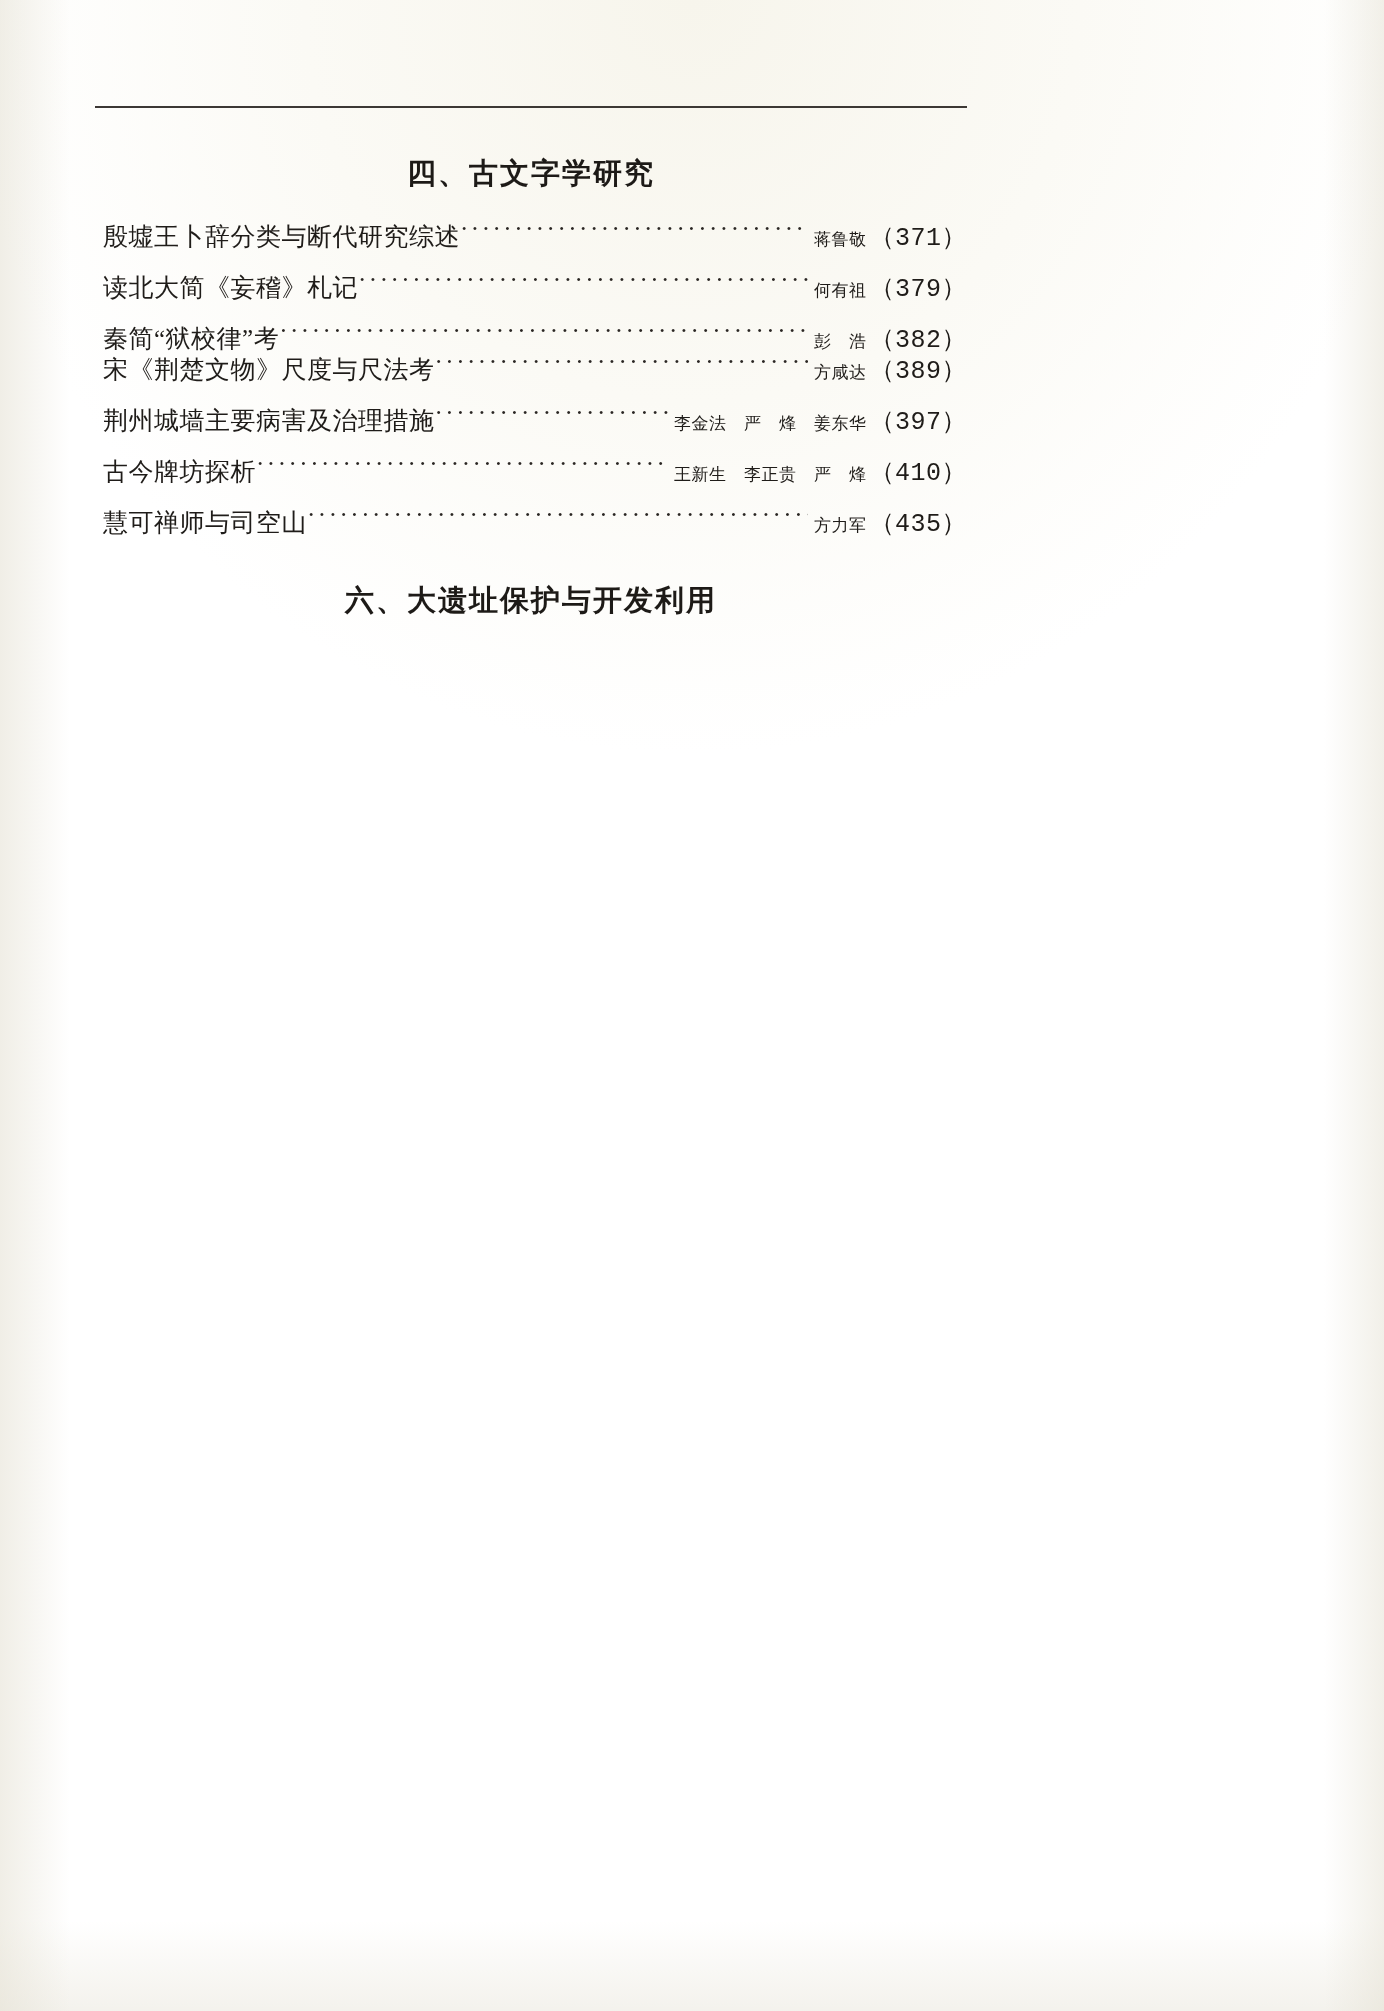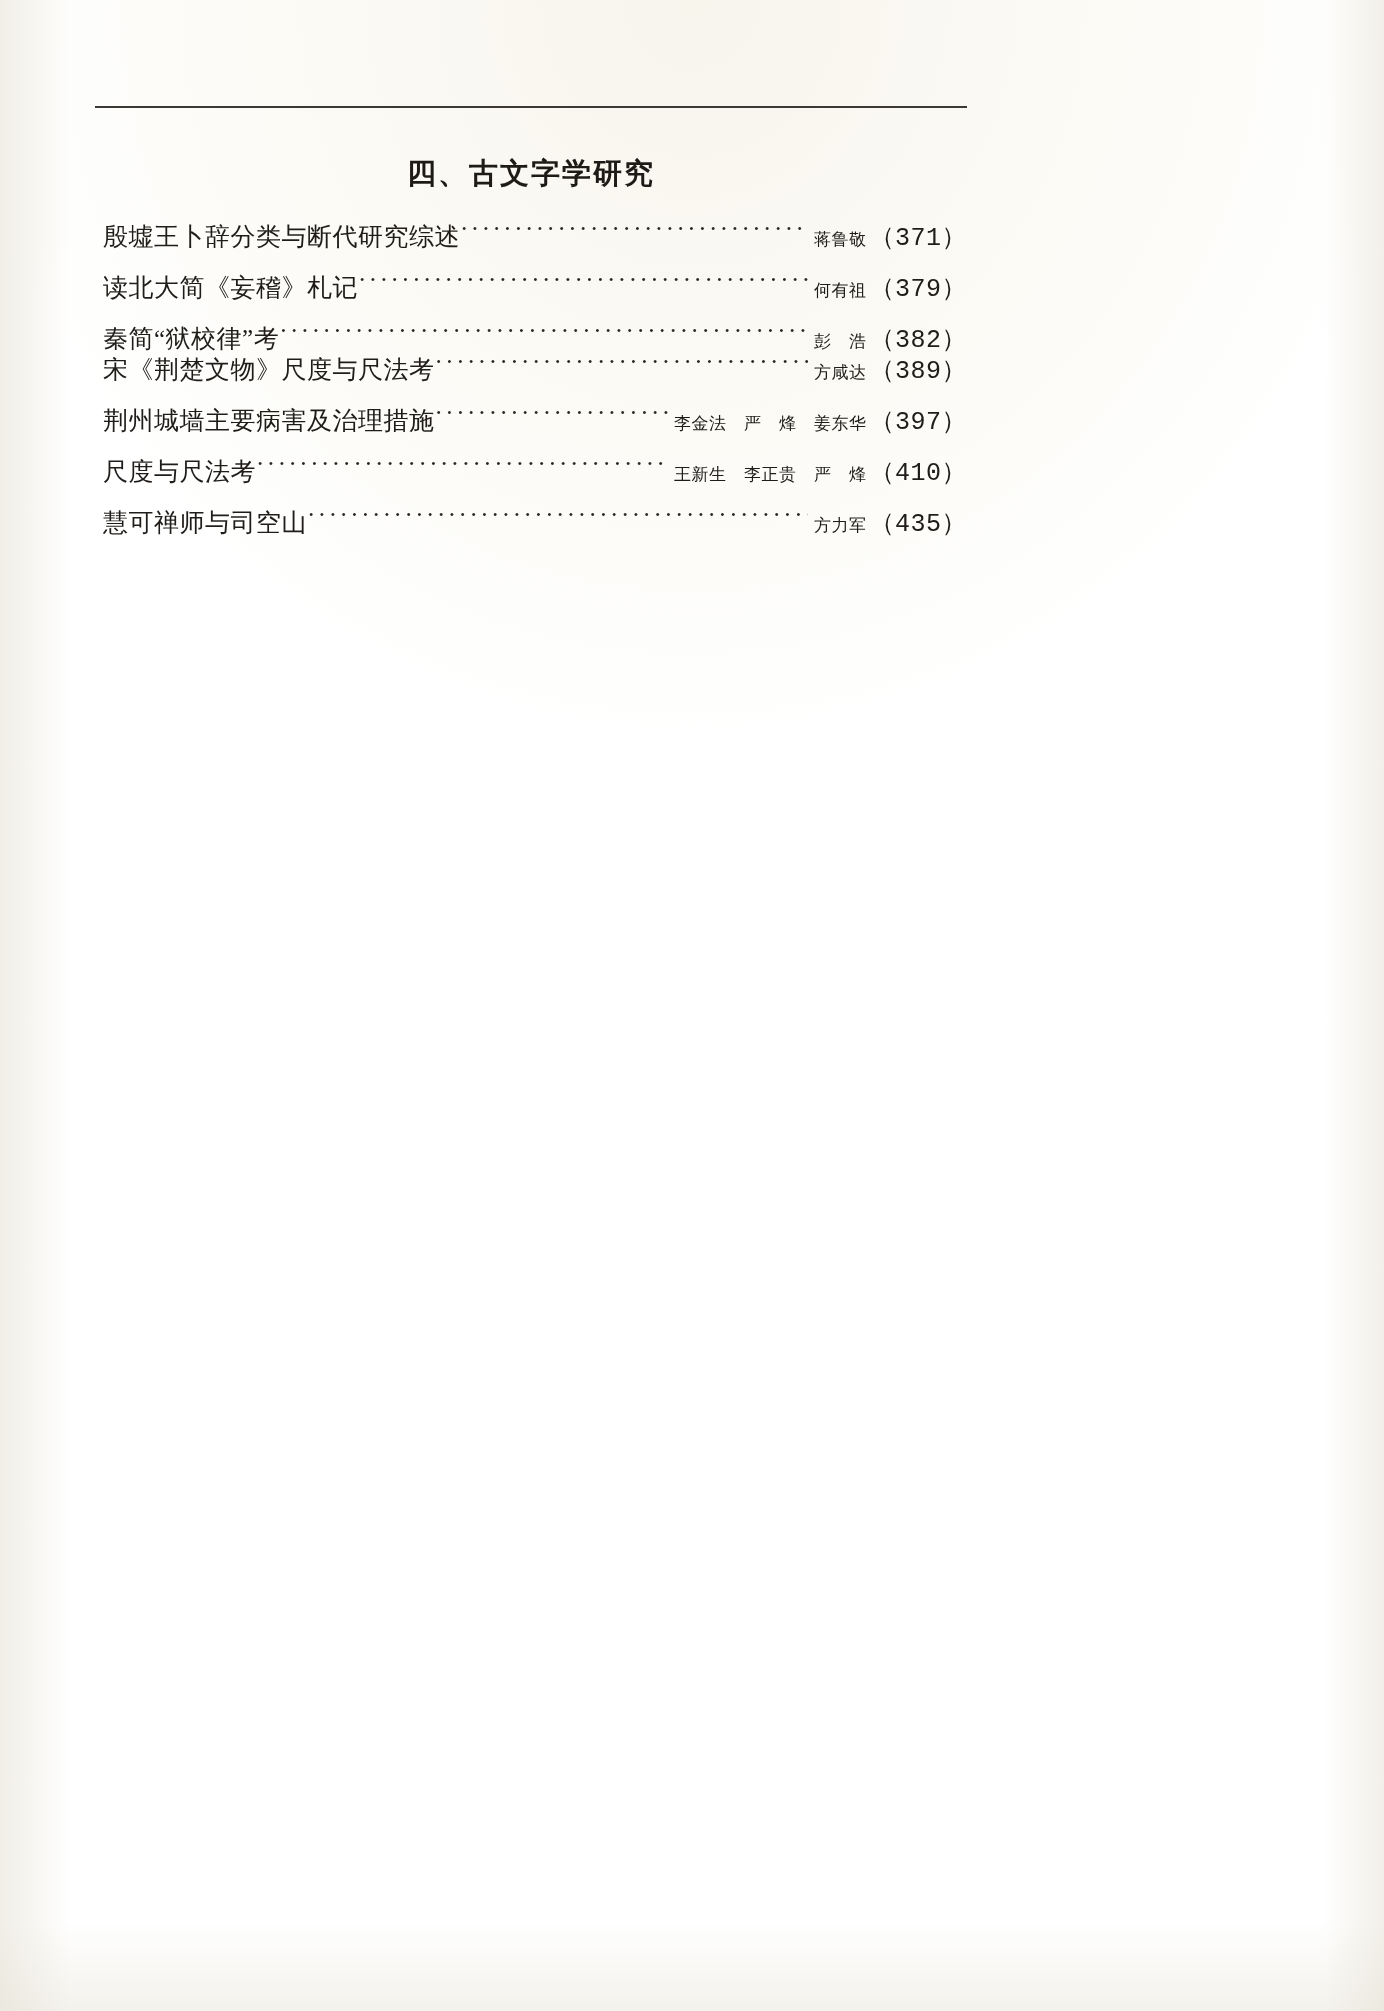--- a/index.html
+++ b/index.html
@@ -184,29 +184,30 @@
       </div>
 
       <div class="toc-row indent">
         <span class="t-title">荆州城墙主要病害及治理措施</span>
         <span class="leader"></span>
         <span class="authors">李金法　严　烽　姜东华</span>
         <span class="pageno">（397）</span>
       </div>
 
       <div class="toc-row indent">
-        <span class="t-title">尺度与尺法考</span>
+        <span class="t-title">古今牌坊探析</span>
         <span class="leader"></span>
         <span class="authors">王新生　李正贵　严　烽</span>
         <span class="pageno">（410）</span>
       </div>
 
       <div class="toc-row indent">
         <span class="t-title">慧可禅师与司空山</span>
         <span class="leader"></span>
         <span class="authors">方力军</span>
         <span class="pageno">（435）</span>
       </div>
     </div>
 
+    <div class="section-title sec-3">六、大遗址保护与开发利用</div>
 
   </div>
 </div>
 
 </body></html>

